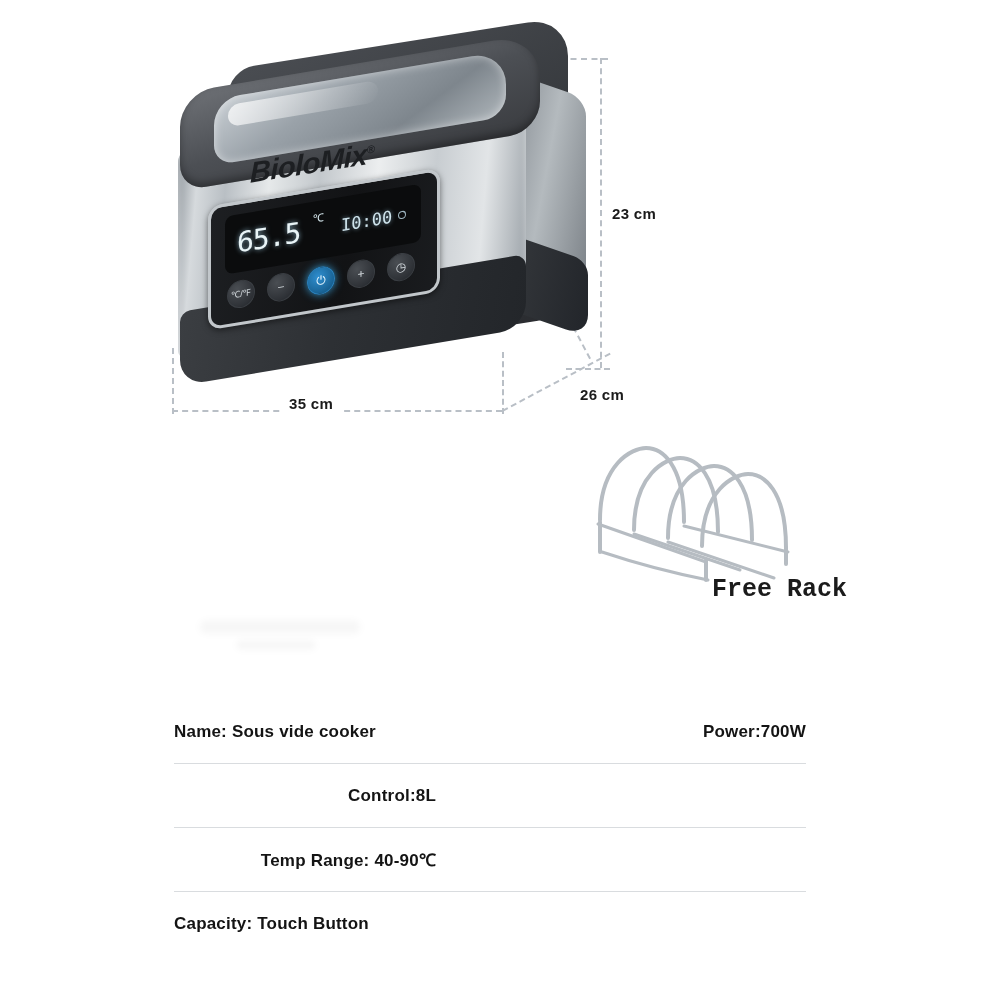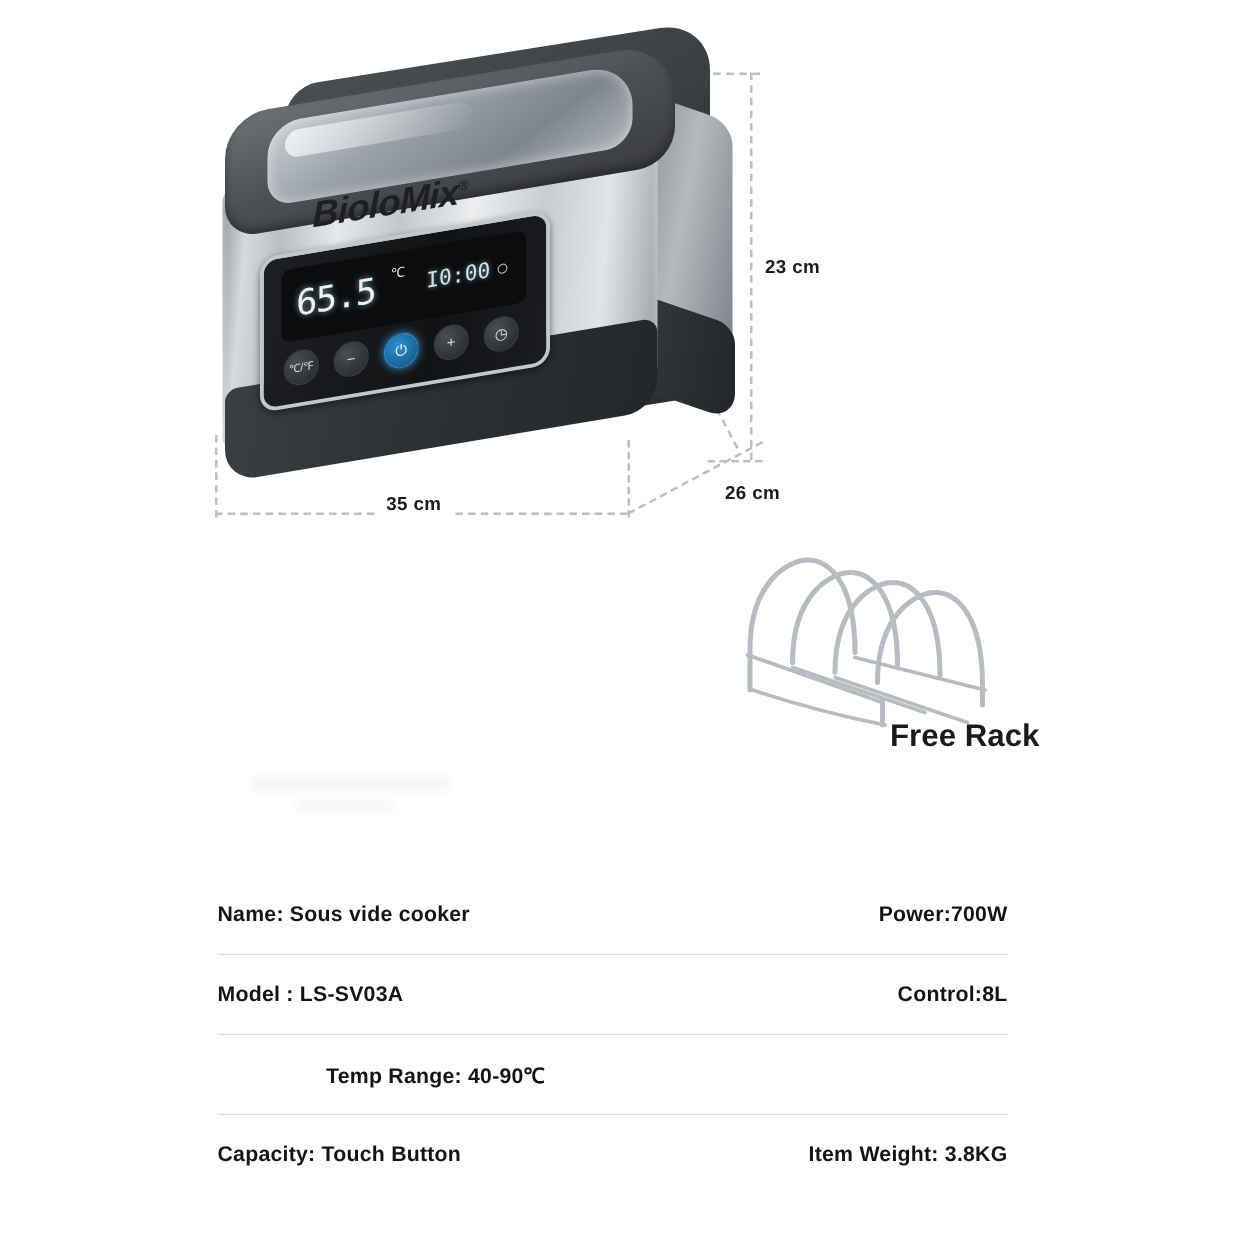--- a/index.html
+++ b/index.html
@@ -260,20 +260,21 @@
     width: 230px;
     height: 200px;
   }
   .rack-label {
     position: absolute;
     left: 712px;
     top: 575px;
     font-size: 25px;
     font-weight: bold;
     color: #1b1b1b;
+    font-family: Liberation Mono, monospace;
   }
 
   
   .ghost {
     position: absolute;
     background: rgba(0,0,0,0.03);
     filter: blur(3px);
     border-radius: 6px;
   }
 
@@ -314,21 +315,21 @@
     <div class="ghost" style="left:236px; top:640px; width:80px; height:10px;"></div>
 
     <div class="dash-v" style="left:600px; top:58px; height:310px;"></div>
     <div class="dash" style="left:560px; top:58px; width:48px;"></div>
     <div class="dash" style="left:566px; top:368px; width:44px;"></div>
     <div class="dim-label" style="left:612px; top:205px;">23 cm</div>
 
     <div class="dash" style="left:172px; top:410px; width:330px;"></div>
     <div class="dash-v" style="left:172px; top:348px; height:66px;"></div>
     <div class="dash-v" style="left:502px; top:352px; height:62px;"></div>
-    <div class="dim-label" style="left:281px; top:395px; background:#ffffff; padding:0 8px;margin-left:20px;">35 cm</div>
+    <div class="dim-label" style="left:281px; top:395px; background:#ffffff; padding:0 8px;">35 cm</div>
 
     <div class="dash-diag" style="left:502px; top:410px; width:122px; transform: rotate(-28deg);"></div>
     <div class="dash-diag" style="left:560px; top:300px; width:66px; transform: rotate(62deg);"></div>
     <div class="dim-label" style="left:580px; top:386px;">26 cm</div>
 
     <div class="cooker">
       <div class="back-shell"></div>
       <div class="body-side"></div>
       <div class="base-side"></div>
       <div class="body-steel"></div>
@@ -379,25 +380,23 @@
     <div class="rack-label">Free Rack</div>
 
   </div>
 
   <div class="spec-table">
     <div class="spec-row">
       <div class="spec-cell left">Name: Sous vide cooker</div>
       <div class="spec-cell right">Power:700W</div>
     </div>
     <div class="spec-row">
-      <div class="spec-cell left">Model : LS-SV03A</div>
       <div class="spec-cell right">Control:8L</div>
     </div>
     <div class="spec-row">
       <div class="spec-cell right">Temp Range: 40-90℃</div>
     </div>
     <div class="spec-row">
       <div class="spec-cell left">Capacity: Touch Button</div>
-      <div class="spec-cell right">Item Weight: 3.8KG</div>
     </div>
   </div>
 
 </div>
 
 </body></html>

